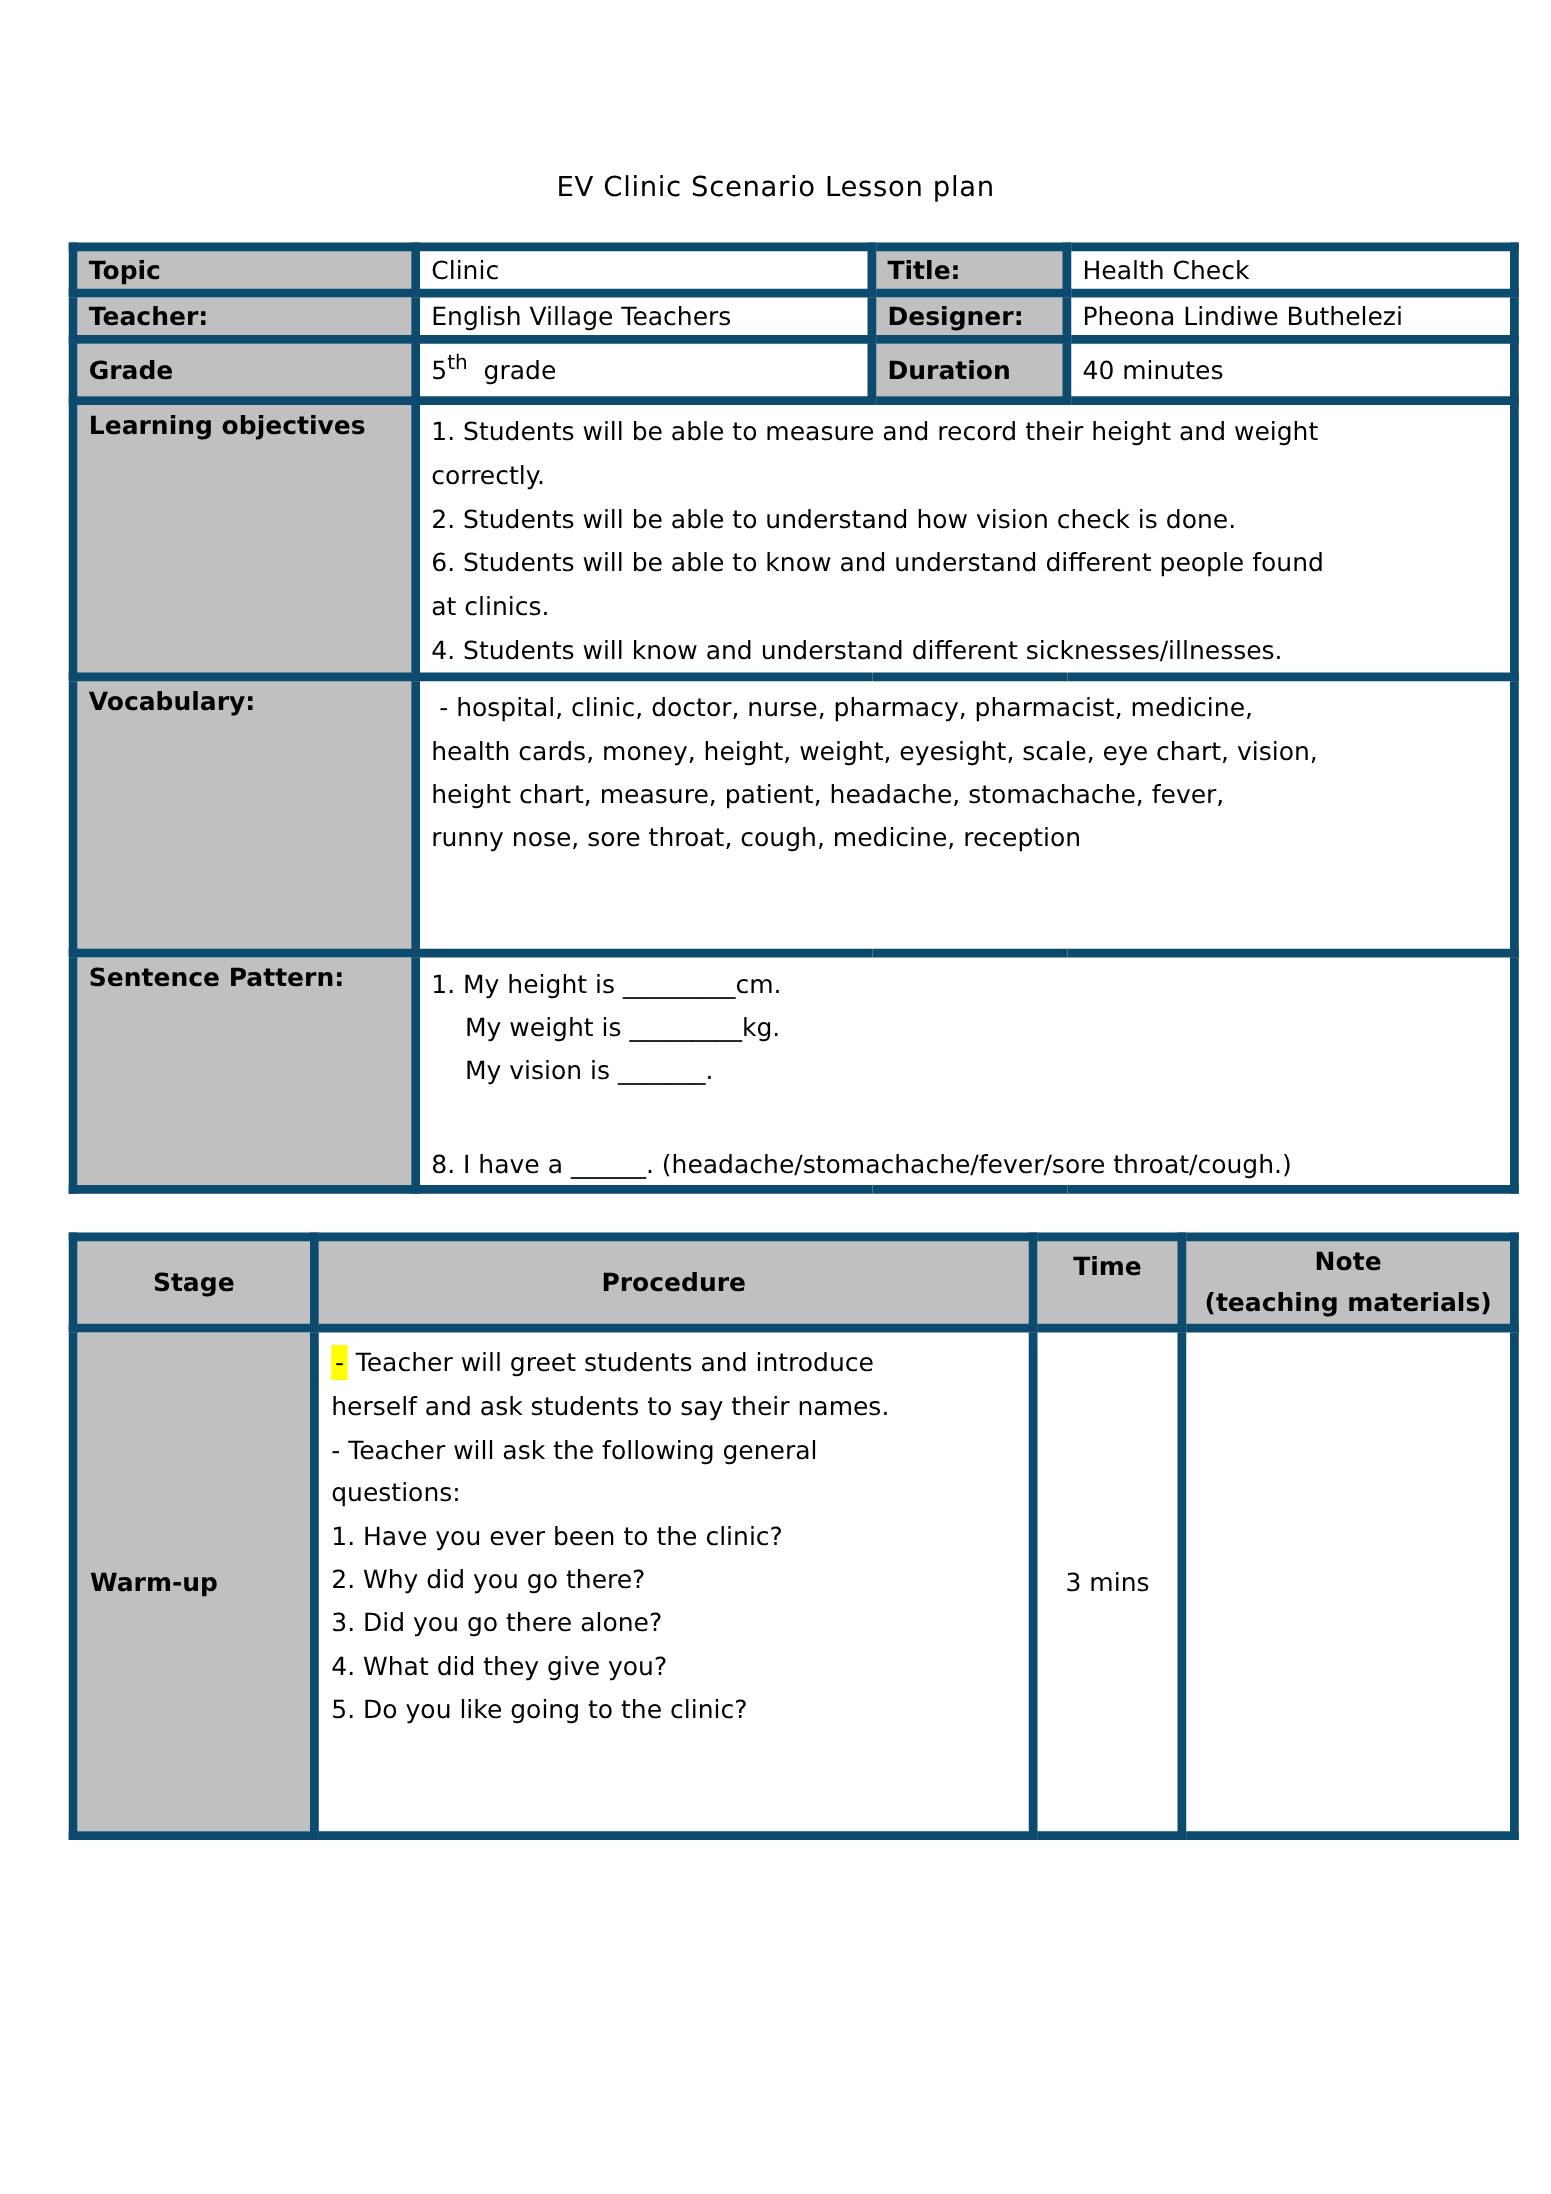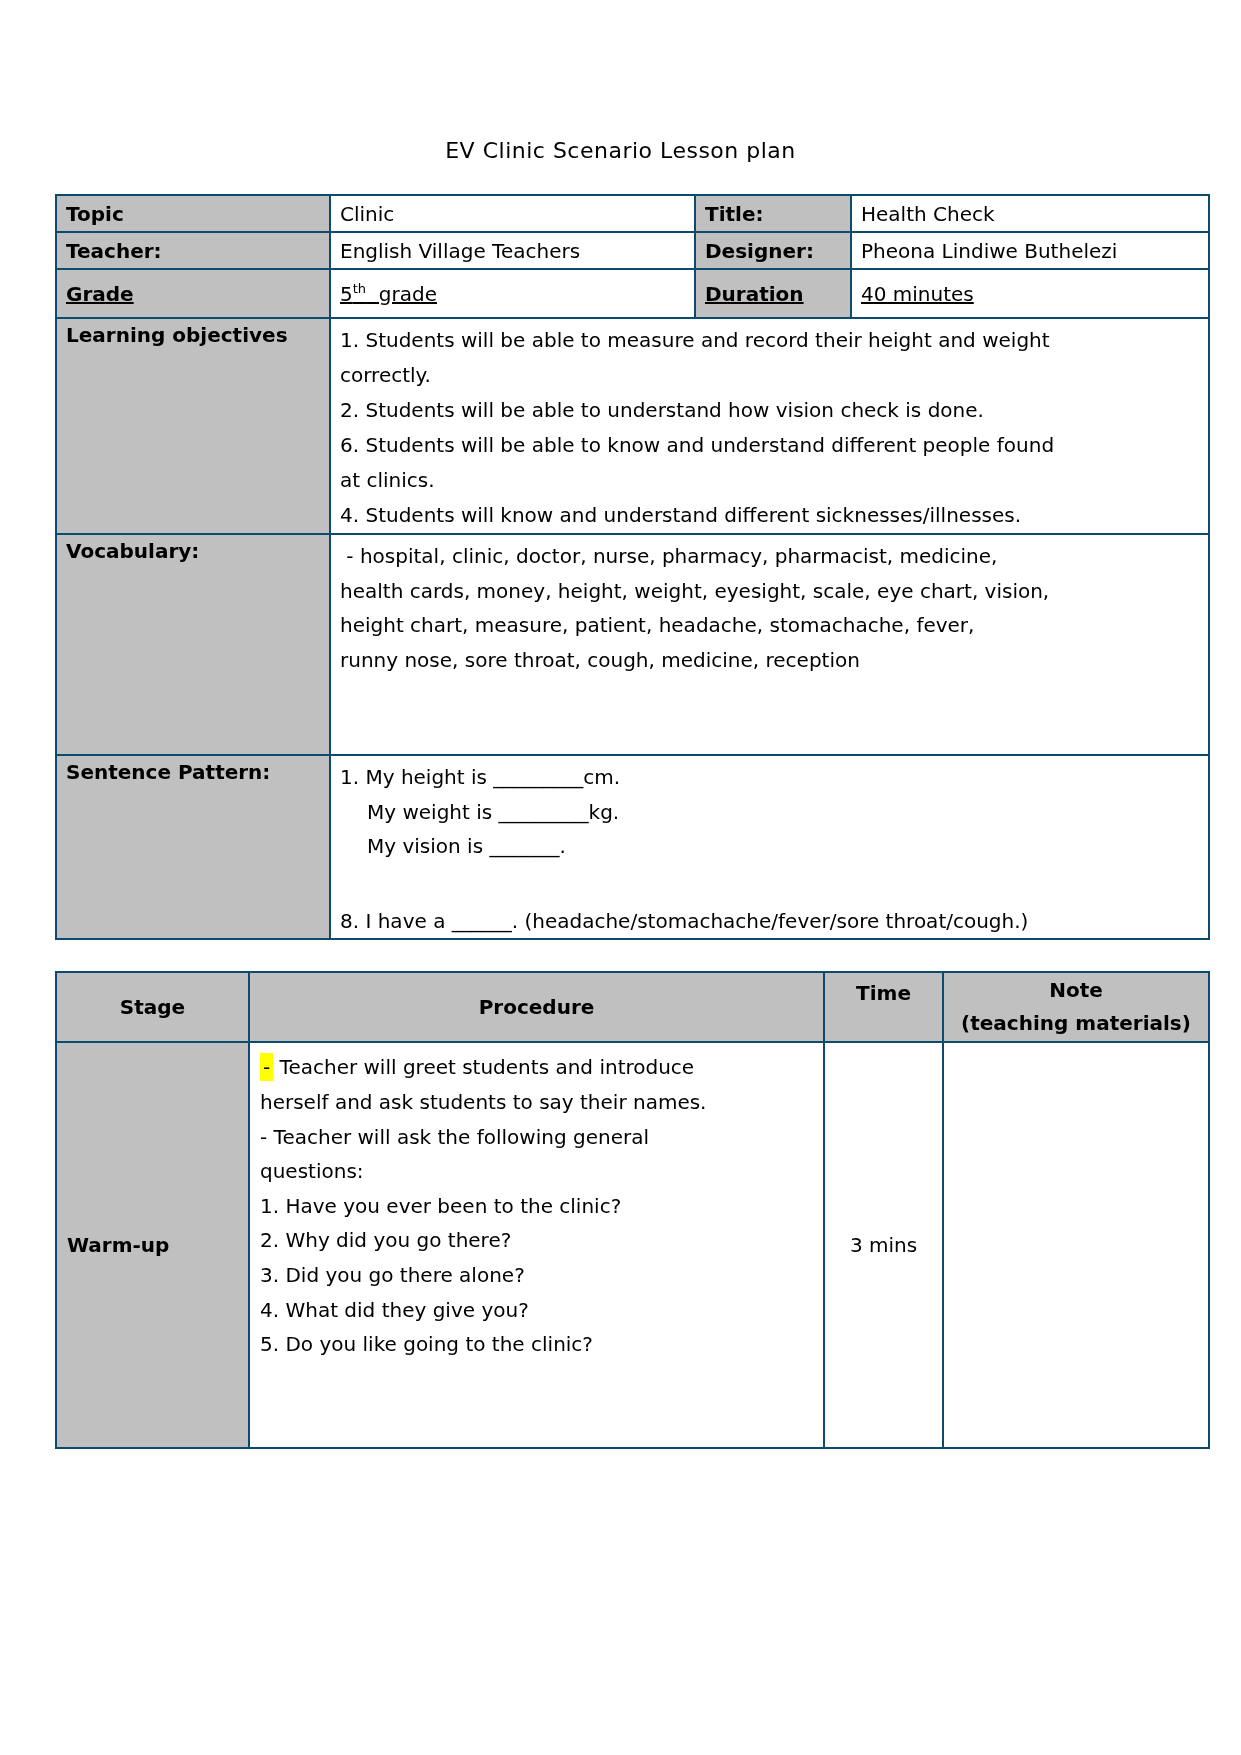--- a/index.html
+++ b/index.html
@@ -19,44 +19,44 @@
     letter-spacing: 0.5px;
   }
   .content { margin-left: 55px; width: 1153px; }
 
   table {
     border-collapse: collapse;
     table-layout: fixed;
     width: 1153px;
   }
   td {
-    border: 2px solid #0c4a6e;
+    border: 7px solid #0c4a6e;
     font-size: 20px;
     padding: 0 9px;
     vertical-align: middle;
     overflow: hidden;
   }
   .gray { background: #c0c0c0; }
   .bold { font-weight: bold; }
   .top  { vertical-align: top; padding-top: 4px; }
   .center { text-align: center; }
 
   .t1 { margin-top: 31px; }
   .t1 .r-small td { height: 37px; }
-  .t1 .r-grade td { height: 49px; text-decoration: underline; }
+  .t1 .r-grade td { height: 49px; }
   .t1 .r-lo td    { height: 208px; }
   .t1 .r-voc td   { height: 221px; }
   .t1 .r-sp td    { height: 162px; }
 
   .line { line-height: 34.6px; white-space: pre-wrap; }
   .r-lo .line { line-height: 35px; }
   .sp-indent { padding-left: 27px; }
   .sp-gap { height: 40px; }
 
-  sup { font-size: 13px; vertical-align: super; line-height: 0; }
+  sup { font-size: 16px; vertical-align: super; line-height: 0; }
   .sp-rest { white-space: pre-wrap; }
 
   .t2 { margin-top: 31px; }
   .t2 .r-head td { height: 70px; }
   .t2 .r-body td { height: 406px; }
   .time-head { vertical-align: top; padding-top: 8px; }
   .stage-cell { font-weight: bold; padding-left: 10px; }
   .proc-cell { padding-top: 7px; padding-left: 10px; }
   .hl { background: #ffff00; padding: 2px 3px; }
   .proc-line { line-height: 34.6px; white-space: pre-wrap; }

